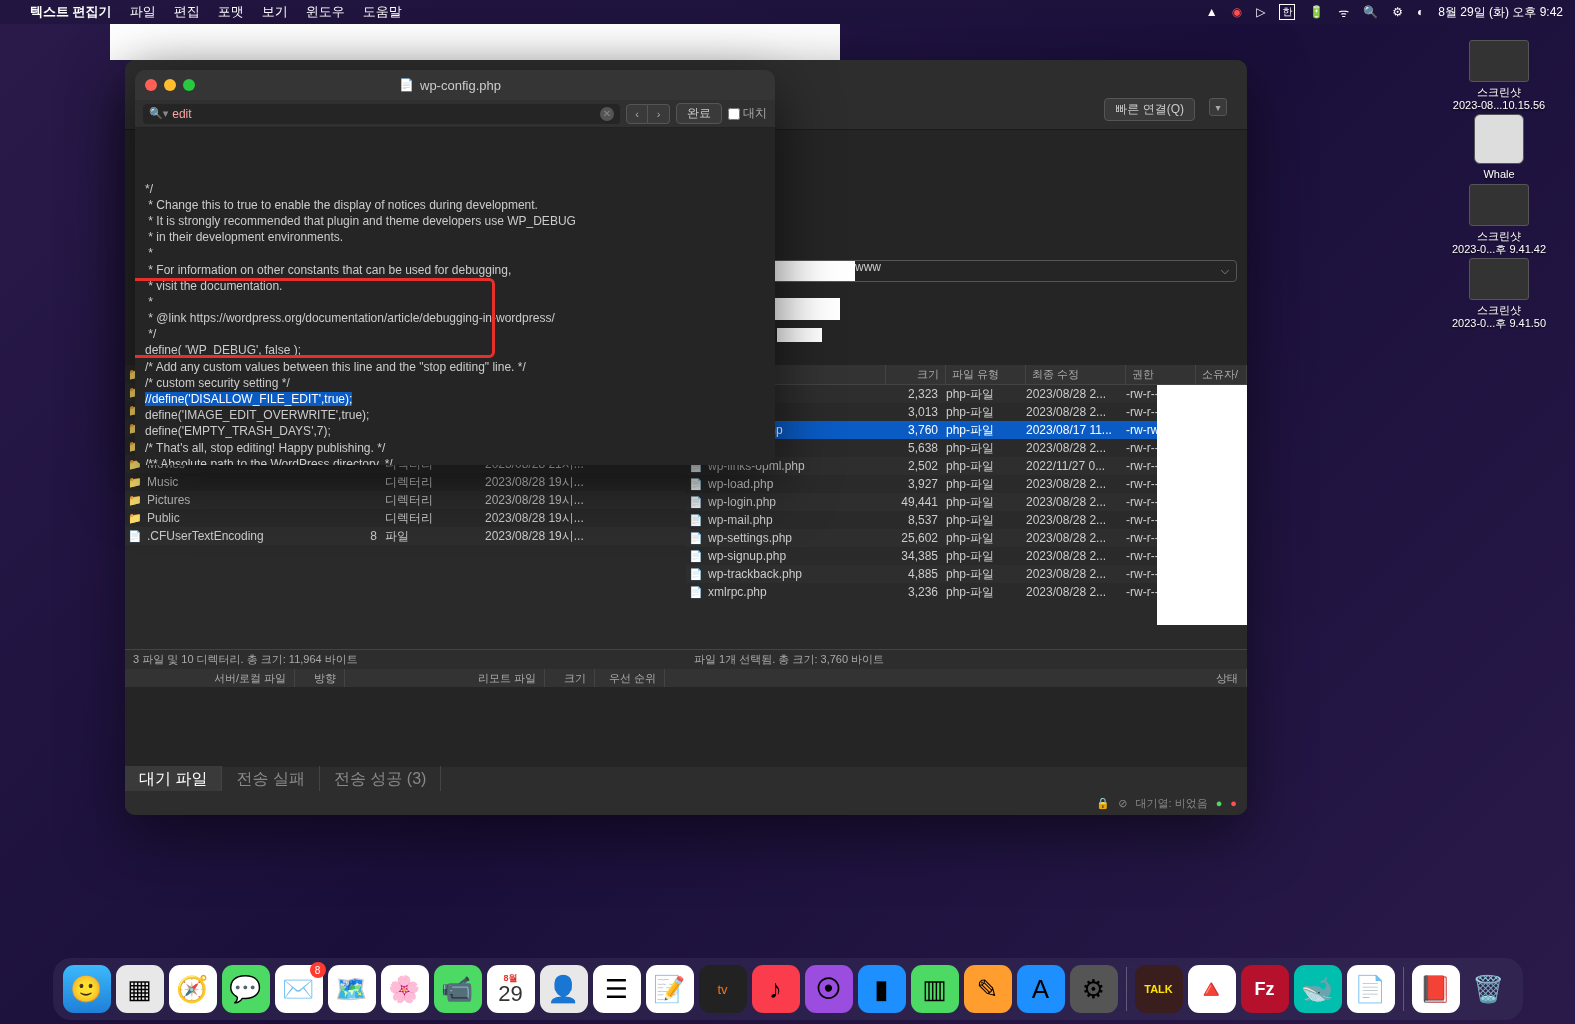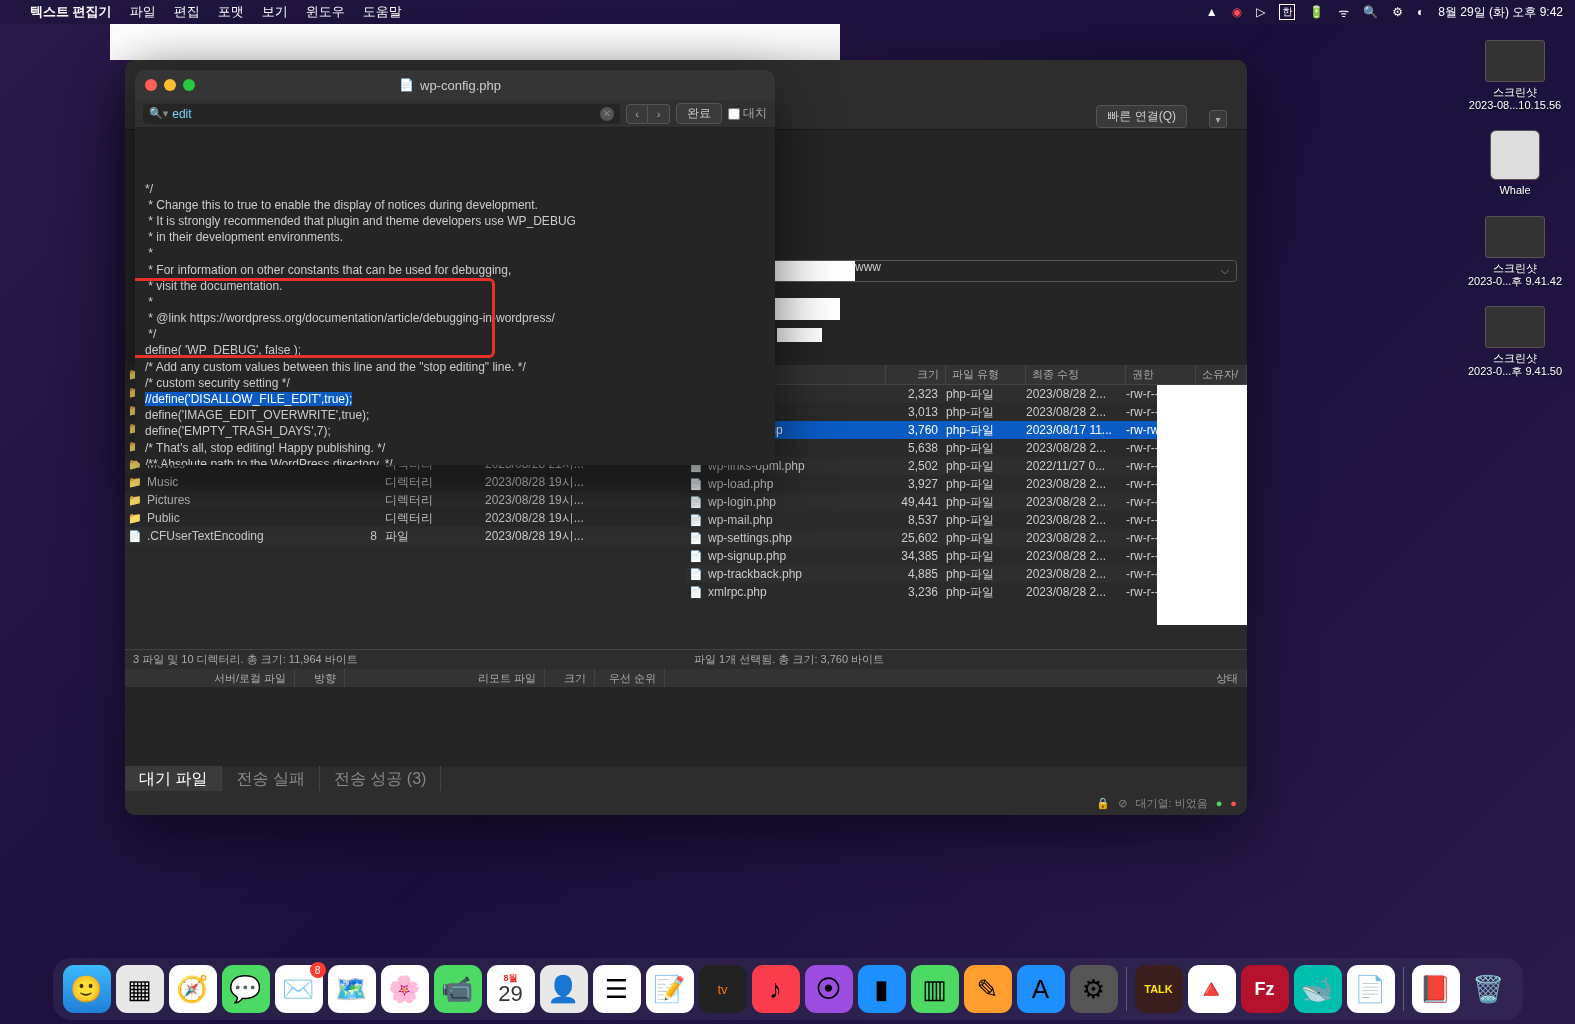--- a/index.html
+++ b/index.html
@@ -8,33 +8,33 @@
 
 .menubar{height:24px;background:rgba(30,20,60,0.6);display:flex;align-items:center;padding:0 12px;color:#fff;font-size:13px;gap:18px;}
 .menubar .apple{font-size:15px;}
 .menubar .app-name{font-weight:700;}
 .menubar .menu-item{cursor:default;}
 .menubar .spacer{flex:1;}
 .menubar .status{display:flex;gap:14px;align-items:center;font-size:12px;}
 .menubar .status span{display:inline-flex;align-items:center;}
 
 
-.desktop-icons{position:absolute;right:10px;top:40px;display:flex;flex-direction:column;gap:18px;align-items:center;}
+.desktop-icons{position:absolute;right:26px;top:40px;display:flex;flex-direction:column;gap:2px;align-items:center;}
 .desktop-icon{display:flex;flex-direction:column;align-items:center;gap:4px;width:100px;}
 .desktop-icon .thumb{width:60px;height:42px;background:#333;border:1px solid #555;border-radius:3px;}
 .desktop-icon .thumb.disk{width:50px;height:50px;background:#ddd;border-radius:6px;}
 .desktop-icon .label{color:#fff;font-size:11px;text-align:center;line-height:1.2;text-shadow:0 1px 2px rgba(0,0,0,0.8);}
 
 
 .white-bar{position:absolute;left:110px;top:24px;width:730px;height:36px;background:#fff;}
 
 
 .fz-window{position:absolute;left:125px;top:60px;width:1122px;height:755px;background:#2a2a2a;border-radius:10px;box-shadow:0 20px 60px rgba(0,0,0,0.5);overflow:hidden;display:flex;flex-direction:column;}
 .fz-toolbar{height:70px;background:#2d2d2d;border-bottom:1px solid #1a1a1a;position:relative;}
-.fz-quickconnect{height:30px;background:#2d2d2d;display:flex;align-items:flex-end;padding:0 10px;justify-content:flex-end;gap:22px;}
+.fz-quickconnect{height:30px;background:#2d2d2d;display:flex;align-items:flex-start;padding:0 10px;justify-content:flex-end;gap:14px;}
 .fz-quickconnect .qc-btn{background:#3a3a3a;color:#ccc;border:1px solid #555;border-radius:4px;padding:2px 10px;font-size:12px;}
 .fz-quickconnect .qc-arrow{width:18px;height:18px;background:#3a3a3a;border:1px solid #555;border-radius:3px;color:#aaa;font-size:10px;display:flex;align-items:center;justify-content:center;}
 
 .fz-log{height:235px;background:#252525;overflow:hidden;position:relative;}
 
 .fz-lists{display:flex;flex:1;position:relative;}
 .fz-left,.fz-right{flex:1;display:flex;flex-direction:column;background:#2a2a2a;}
 .fz-table{flex:1;overflow:hidden;}
 .fz-header-row{display:flex;background:#333;height:20px;font-size:11px;color:#aaa;border-bottom:1px solid #444;}
 .fz-header-row div{padding:2px 6px;border-right:1px solid #444;}
@@ -65,21 +65,21 @@
 .te-traffic{display:flex;gap:7px;}
 .te-traffic span{width:12px;height:12px;border-radius:50%;}
 .te-traffic .r{background:#ff5f57;}
 .te-traffic .y{background:#febc2e;}
 .te-traffic .g{background:#28c840;}
 .te-title{flex:1;text-align:center;color:#ccc;font-size:13px;display:flex;align-items:center;justify-content:center;gap:6px;}
 .te-title .doc-icon{font-size:12px;}
 .te-findbar{height:28px;background:#303030;display:flex;align-items:center;padding:0 8px;gap:6px;border-bottom:1px solid #222;}
 .te-findbar .search-box{flex:1;background:#252525;border-radius:4px;height:20px;display:flex;align-items:center;padding:0 6px;gap:4px;color:#888;font-size:12px;}
 .te-findbar .search-box .mag{font-size:11px;}
-.te-findbar .search-box input{background:none;border:none;color:#7dd3fc;font-size:12px;flex:1;outline:none;}
+.te-findbar .search-box input{background:none;border:none;color:#fca5a5;font-size:12px;flex:1;outline:none;}
 .te-findbar .search-box .clear{color:#888;font-size:12px;background:#555;width:14px;height:14px;border-radius:50%;display:flex;align-items:center;justify-content:center;font-size:10px;}
 .te-findbar .nav{display:flex;}
 .te-findbar .nav button{width:22px;height:20px;background:#3a3a3a;border:1px solid #555;color:#aaa;font-size:11px;}
 .te-findbar .nav button:first-child{border-radius:4px 0 0 4px;}
 .te-findbar .nav button:last-child{border-radius:0 4px 4px 0;border-left:none;}
 .te-findbar .done{background:#3a3a3a;border:1px solid #555;color:#ccc;border-radius:4px;padding:1px 10px;font-size:12px;}
 .te-findbar .replace-check{display:flex;align-items:center;gap:3px;color:#aaa;font-size:12px;}
 .te-findbar .replace-check input{width:12px;height:12px;}
 .te-content{flex:1;background:#252525;padding:4px 10px;font-family:Menlo,Monaco,monospace;font-size:12px;line-height:1.35;color:#ccc;overflow:hidden;white-space:pre;position:relative;}
 .te-content .hl{background:#0a5bc4;color:#fff;}

